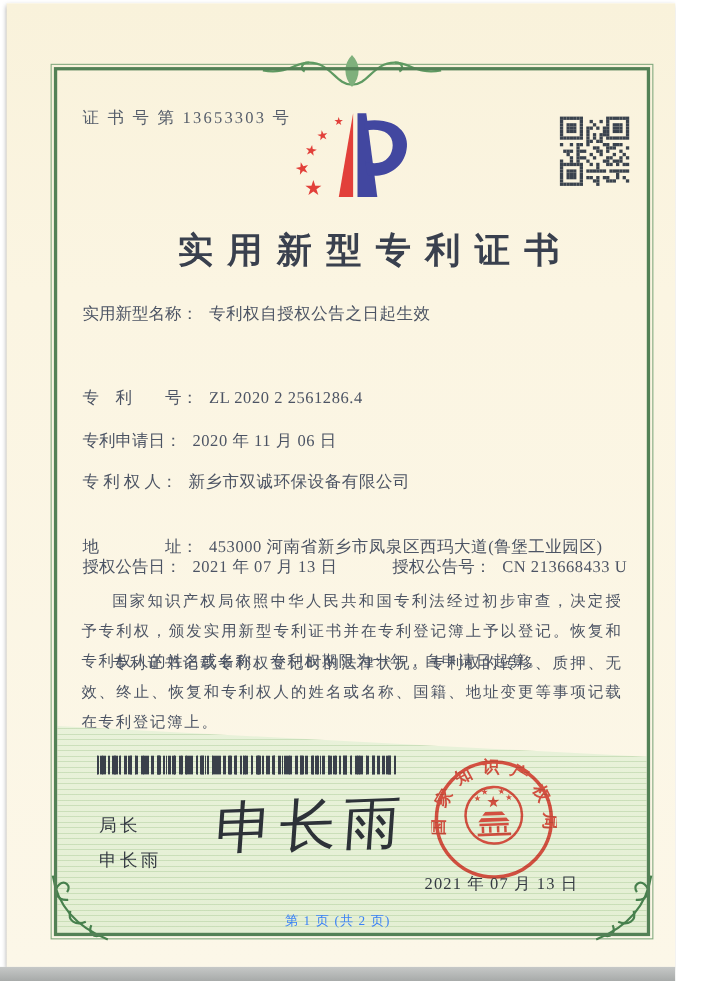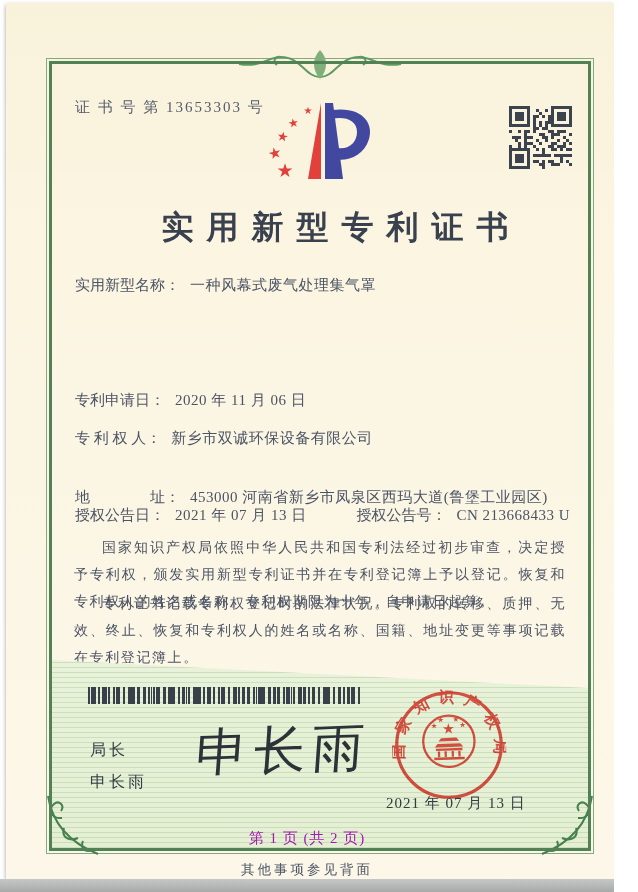--- a/index.html
+++ b/index.html
@@ -32,22 +32,22 @@
           repeating-linear-gradient(90deg,#39404a 0 2px,rgba(0,0,0,0) 2px 5px),
           repeating-linear-gradient(90deg,#39404a 0 1px,rgba(0,0,0,0) 1px 7px),
           repeating-linear-gradient(90deg,rgba(0,0,0,0) 0 3px,#39404a 3px 6px,rgba(0,0,0,0) 6px 13px);}
   .director{left:90px;top:740px;font-size:16px;letter-spacing:3px;color:#363c44;z-index:3;}
   .director2{left:90px;top:772px;font-size:16px;letter-spacing:3px;color:#363c44;z-index:3;}
   .signature{left:196px;top:716px;font-size:52px;color:#2d3238;z-index:3;
         transform:rotate(-2deg) skewX(-6deg);letter-spacing:6px;font-weight:400;}
   .seal{position:absolute;left:392px;top:688px;width:114px;height:114px;z-index:4;
         opacity:.92;mix-blend-mode:multiply;transform:rotate(-2deg);}
   .seal-date{left:386px;top:794px;font-size:15px;letter-spacing:1px;color:#343a42;z-index:5;}
-  .page-info{left:0;width:100%;top:829px;text-align:center;font-size:15px;
-        letter-spacing:1px;color:#a21caf;z-index:3;}
+  .page-info{left:0;width:100%;top:829px;text-align:center;font-size:12px;
+        letter-spacing:1px;color:#3b82f6;z-index:3;}
   .back-note{left:0;width:100%;top:861px;text-align:center;font-size:13.5px;
         letter-spacing:3px;color:#4c5464;}
   .logo{position:absolute;left:268px;top:101px;width:112px;height:84px;}
   .qr{position:absolute;left:509px;top:106px;width:63px;height:63px;
       display:grid;grid-template-columns:repeat(21,1fr);grid-template-rows:repeat(21,1fr);}
   .qr div{background:transparent;}
   .qr div.on{background:#3a434e;}
   .ornament-top{position:absolute;left:50%;transform:translateX(-50%);top:-16px;width:170px;height:42px;}
   .corner{position:absolute;width:58px;height:64px;}
   .corner.br{right:-3px;bottom:-5px;}
@@ -516,21 +516,24 @@
       <div></div>
       <div></div>
       <div></div>
       <div></div>
       <div></div>
     </div>
 
   <div class="txt title">实用新型专利证书</div>
 
   <div class="txt row" style="top:276px">
-    <span class="lab">实用新型名称：</span><span class="val">一种风幕式废气处理集气罩</span>
+    <span class="lab">实用新型名称：</span><span class="val">专利权自授权公告之日起生效</span>
+  </div>
+  <div class="txt row" style="top:352px">
+    <span class="lab">专　利　　号：</span><span class="val">ZL 2020 2 2561286.4</span>
   </div>
   <div class="txt row" style="top:391px">
     <span class="lab">专利申请日：</span><span class="val">2020 年 11 月 06 日</span>
   </div>
   <div class="txt row" style="top:429px">
     <span class="lab">专 利 权 人：</span><span class="val">新乡市双诚环保设备有限公司</span>
   </div>
   <div class="txt row" style="top:488px">
     <span class="lab">地　　　　址：</span><span class="val">453000 河南省新乡市凤泉区西玛大道(鲁堡工业园区)</span>
   </div>
@@ -602,16 +605,15 @@
         <rect x="55" y="66.5" width="2.4" height="6"></rect>
         <rect x="62.5" y="66.5" width="2.4" height="6"></rect>
         <rect x="69.5" y="66.5" width="2.4" height="6"></rect>
         <rect x="44" y="73" width="32" height="2.6"></rect>
       </g>
     </svg>
   </div>
   <div class="txt seal-date">2021 年 07 月 13 日</div>
 
   <div class="txt page-info">第 1 页 (共 2 页)</div>
-  <div class="txt back-note">其他事项参见背面</div>
 
   <div class="scan-strip"></div>
 </div>
 
 </body></html>

